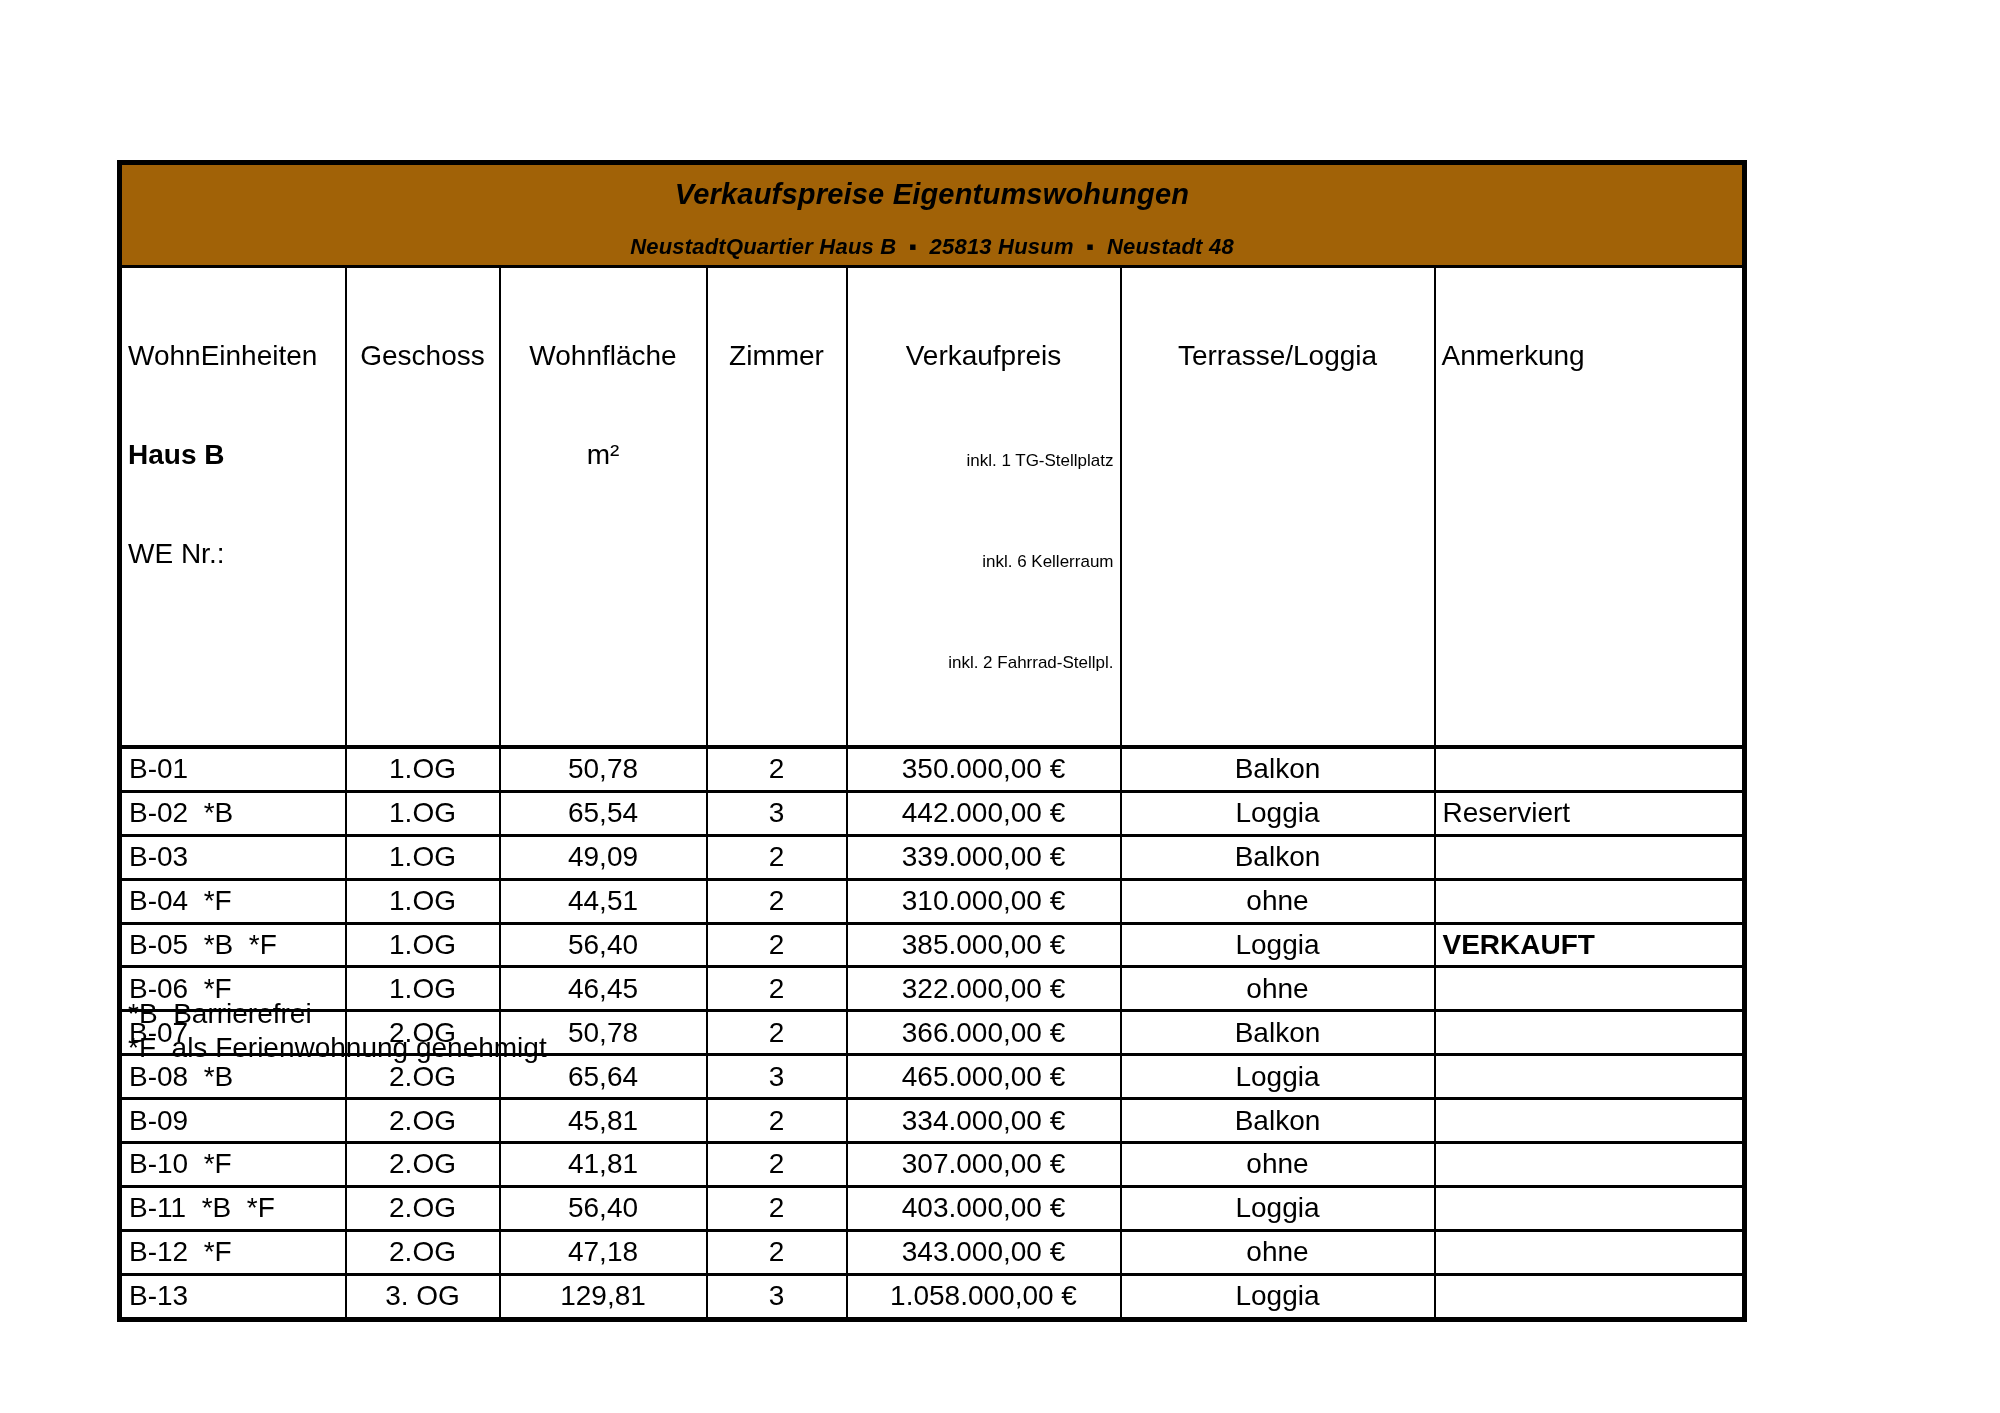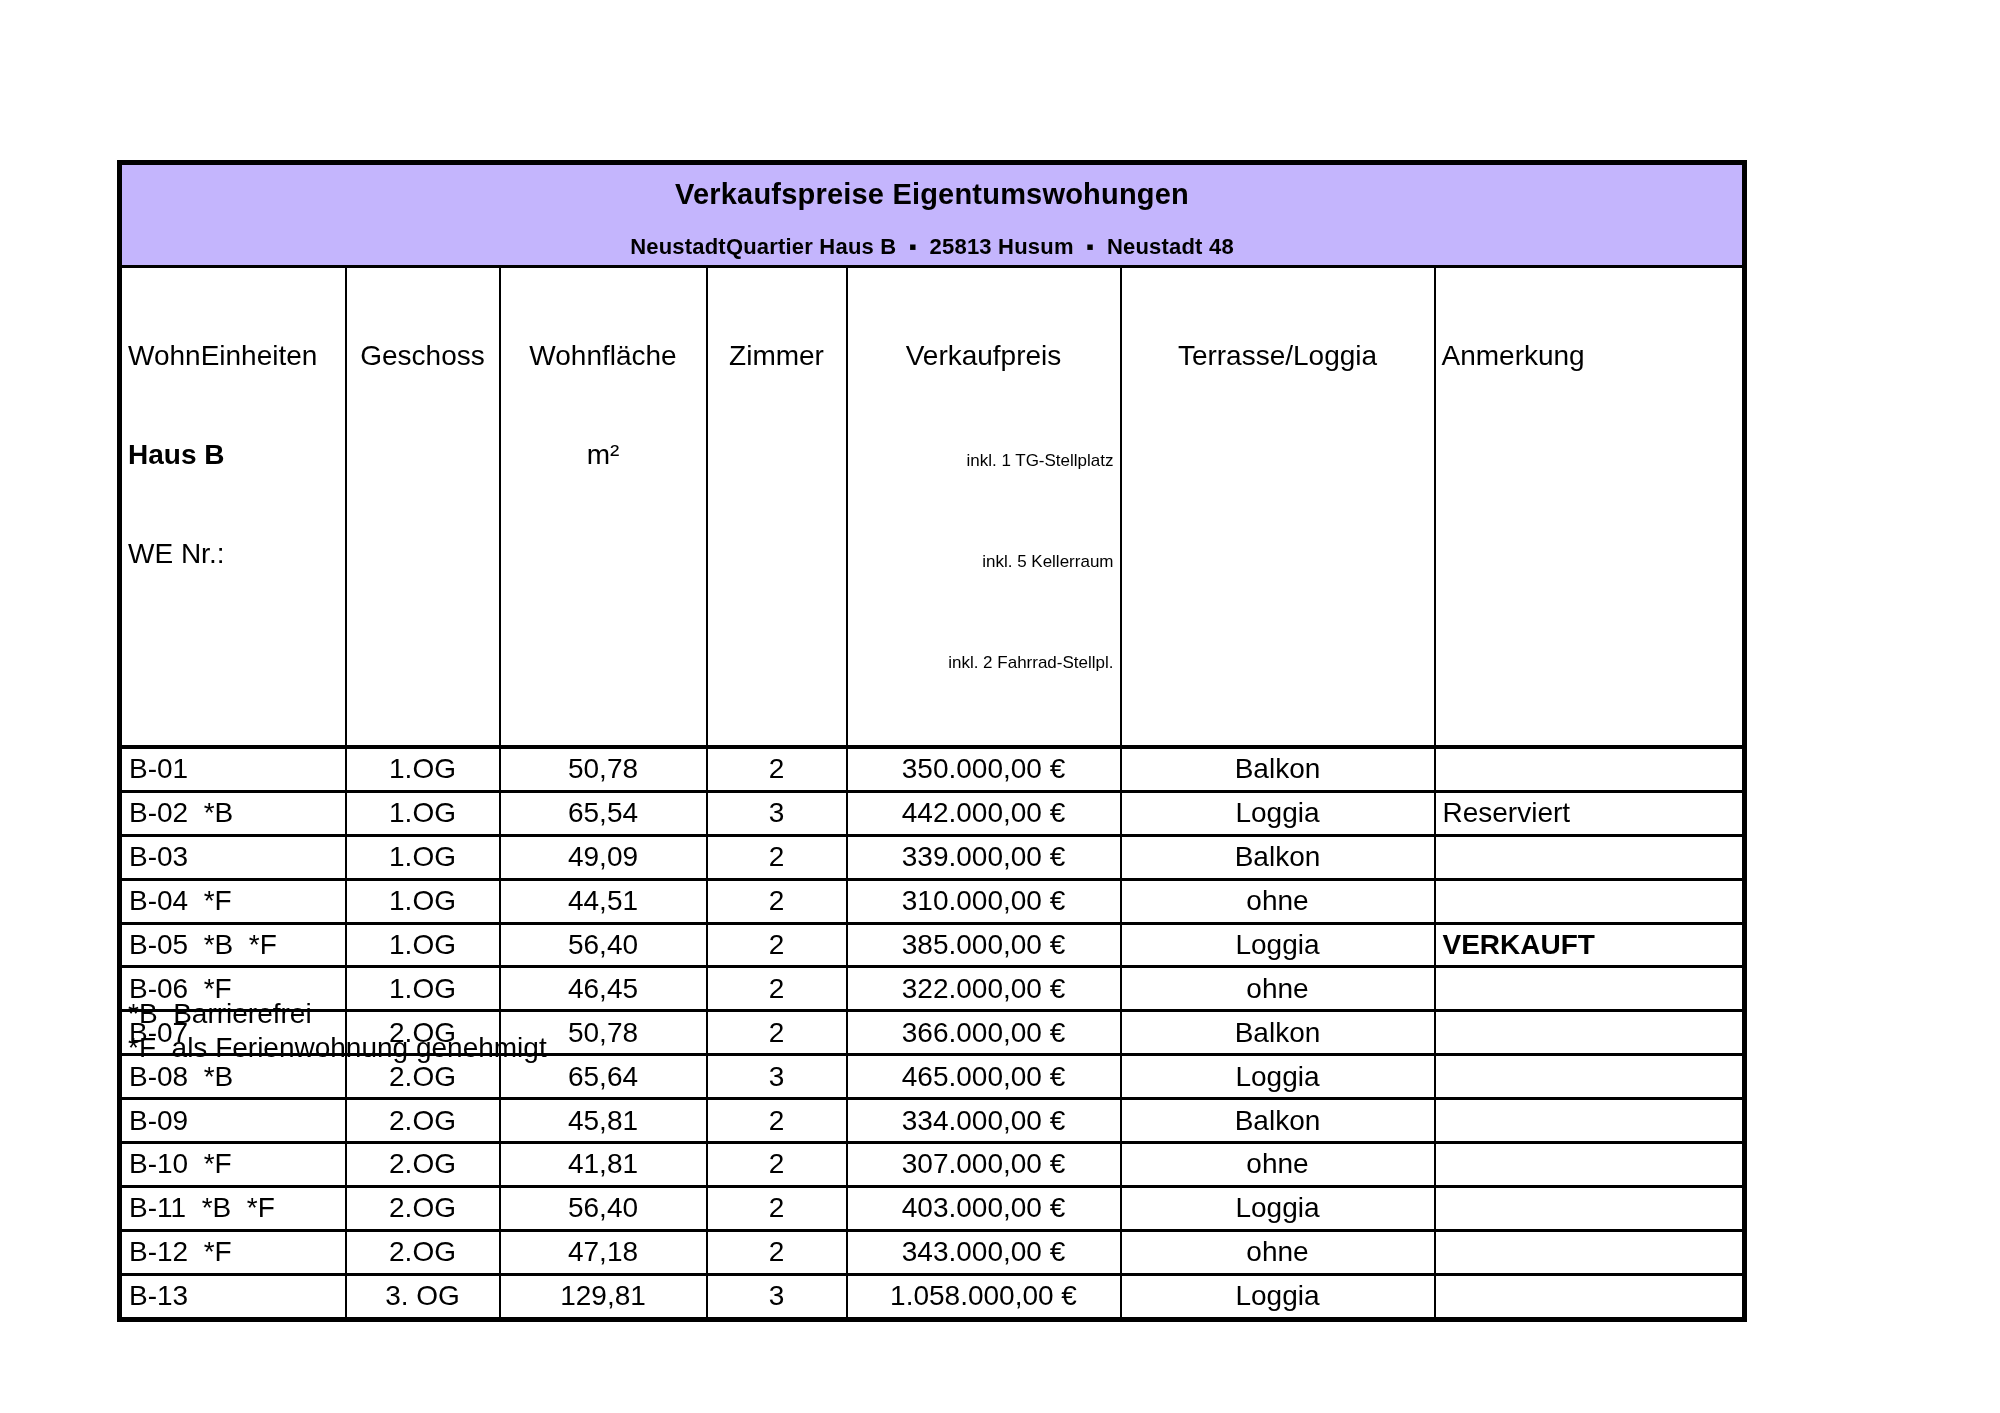--- a/index.html
+++ b/index.html
@@ -20,25 +20,26 @@
     left: 117px;
     top: 160px;
   }
   table.price-table {
     border-collapse: collapse;
     table-layout: fixed;
     width: 1625px;
     border: 5px solid #000000;
   }
   .title-cell {
-    background: #c4b5fd;
+    background: #a16207;
     height: 100px;
     border-bottom: 3px solid #000000;
     padding: 0;
     vertical-align: top;
+    font-style: italic;
   }
   .doc-title {
     font-size: 29px;
     font-weight: bold;
     text-align: center;
     padding-top: 13px;
     letter-spacing: 0.2px;
   }
   .doc-subtitle {
     font-size: 22px;
@@ -124,21 +125,21 @@
         <th class="ac">
           <div class="h-line">Wohnfläche</div>
           <div class="h-line">m²</div>
         </th>
         <th class="ac">
           <div class="h-line">Zimmer</div>
         </th>
         <th class="ac">
           <div class="h-line">Verkaufpreis</div>
           <div class="sub-line sub-first">inkl. 1 TG-Stellplatz</div>
-          <div class="sub-line">inkl. 5 Kellerraum</div>
+          <div class="sub-line">inkl. 6 Kellerraum</div>
           <div class="sub-line">inkl. 2 Fahrrad-Stellpl.</div>
         </th>
         <th class="ac">
           <div class="h-line">Terrasse/Loggia</div>
         </th>
         <th class="al">
           <div class="h-line">Anmerkung</div>
         </th>
       </tr>
     </thead>

